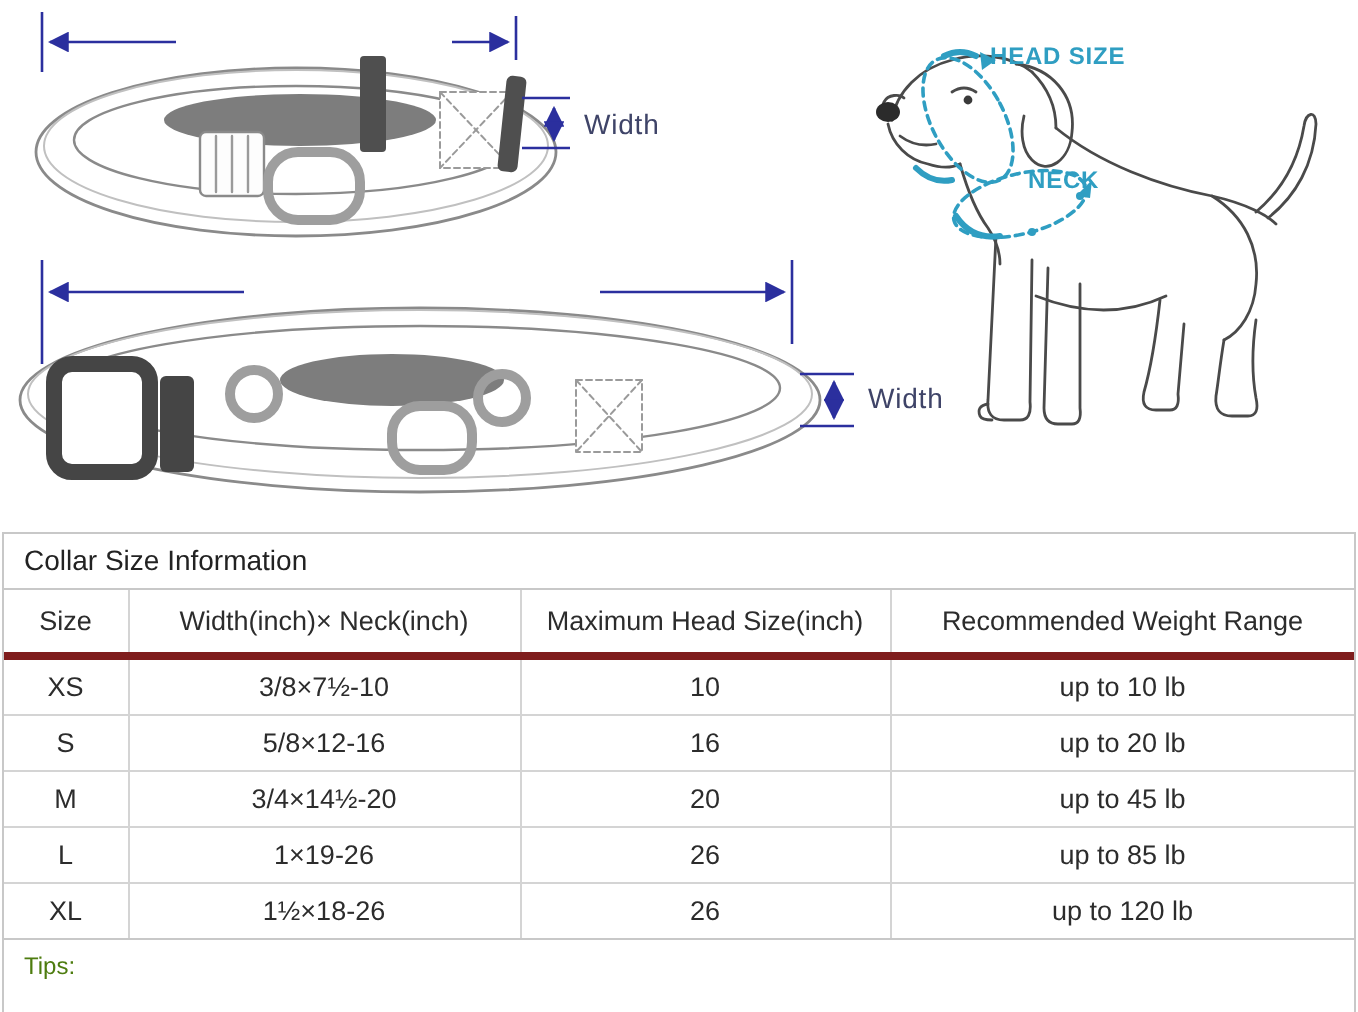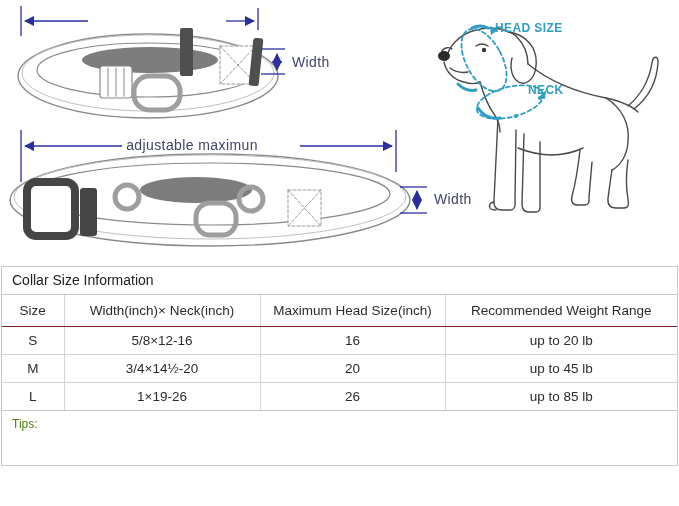--- a/index.html
+++ b/index.html
@@ -18,21 +18,21 @@
   }
   .panel{
     position:absolute;left:1px;top:266px;width:675px;background:#fff;
     border:1px solid #c8c8c8;color:#2c2c2c;
   }
   .panel-title{
     height:27px;line-height:27px;padding-left:10px;font-size:14px;color:#222;
     border-bottom:1px solid #c8c8c8;
   }
   table.size-table{width:100%;border-collapse:collapse;table-layout:fixed;font-size:13.5px;color:#2c2c2c;}
-  table.size-table th{height:29px;font-weight:normal;border-bottom:1px solid #7f1d1d;}
+  table.size-table th{height:29px;font-weight:normal;border-bottom:4px solid #7f1d1d;}
   table.size-table td{height:25px;text-align:center;}
   table.size-table tbody tr + tr td{border-top:1px solid #d4d4d4;}
   table.size-table th + th, table.size-table td + td{border-left:1px solid #d4d4d4;}
   .col-size{width:62px;} .col-wn{width:196px;} .col-head{width:185px;}
   .tips{
     position:relative;border-top:1px solid #c8c8c8;min-height:44px;
     font-size:12px;line-height:17px;padding:5px 6px 5px 0;
   }
   .tips-label{position:absolute;left:10px;top:5px;color:#4d7c0f;}
   .tip-lines{margin-left:44px;}
@@ -147,24 +147,23 @@
         <ellipse cx="82" cy="102" rx="34" ry="15" transform="rotate(-14 82 102)" stroke-width="1.8" stroke-dasharray="4,3"></ellipse>
         <path d="M50,108 Q58,120 72,118" stroke-width="3"></path>
         <polygon points="118,90 110,98 117,99" fill="#2f9ec2" stroke="none"></polygon>
         <circle cx="112" cy="98" r="2" fill="#2f9ec2" stroke="none"></circle>
         <circle cx="88" cy="116" r="2" fill="#2f9ec2" stroke="none"></circle>
       </g>
     </g>
   </svg>
 
   <div class="diag-label" style="left:292px;top:54px;">Width</div>
-  <div class="diag-label centered" style="left:112px;top:137px;width:160px;">adjustable maximun</div>
   <div class="diag-label" style="left:434px;top:191px;">Width</div>
   <div class="cyan-label" style="left:495px;top:21px;">HEAD SIZE</div>
-  <div class="cyan-label" style="left:528px;top:83px;">NECK</div>
+  <div class="cyan-label" style="left:514px;top:83px;">NECK</div>
 
   <div class="panel">
     <div class="panel-title">Collar Size Information</div>
 
     <table class="size-table">
       <colgroup>
         <col class="col-size">
           <col class="col-wn">
           <col class="col-head">
           <col>
@@ -172,37 +171,49 @@
       <thead>
         <tr>
           <th>Size</th>
           <th>Width(inch)× Neck(inch)</th>
           <th>Maximum Head Size(inch)</th>
           <th>Recommended Weight Range</th>
         </tr>
       </thead>
       <tbody>
         <tr>
+          <td>XS</td>
+          <td>3/8×7½-10</td>
+          <td>10</td>
+          <td>up to 10 lb</td>
+        </tr>
+        <tr>
           <td>S</td>
           <td>5/8×12-16</td>
           <td>16</td>
           <td>up to 20 lb</td>
         </tr>
         <tr>
           <td>M</td>
           <td>3/4×14½-20</td>
           <td>20</td>
           <td>up to 45 lb</td>
         </tr>
         <tr>
           <td>L</td>
           <td>1×19-26</td>
           <td>26</td>
           <td>up to 85 lb</td>
         </tr>
+        <tr>
+          <td>XL</td>
+          <td>1½×18-26</td>
+          <td>26</td>
+          <td>up to 120 lb</td>
+        </tr>
       </tbody>
     </table>
 
     <div class="tips">
       <span class="tips-label">Tips:</span>
     </div>
   </div>
 
 </div>
 

